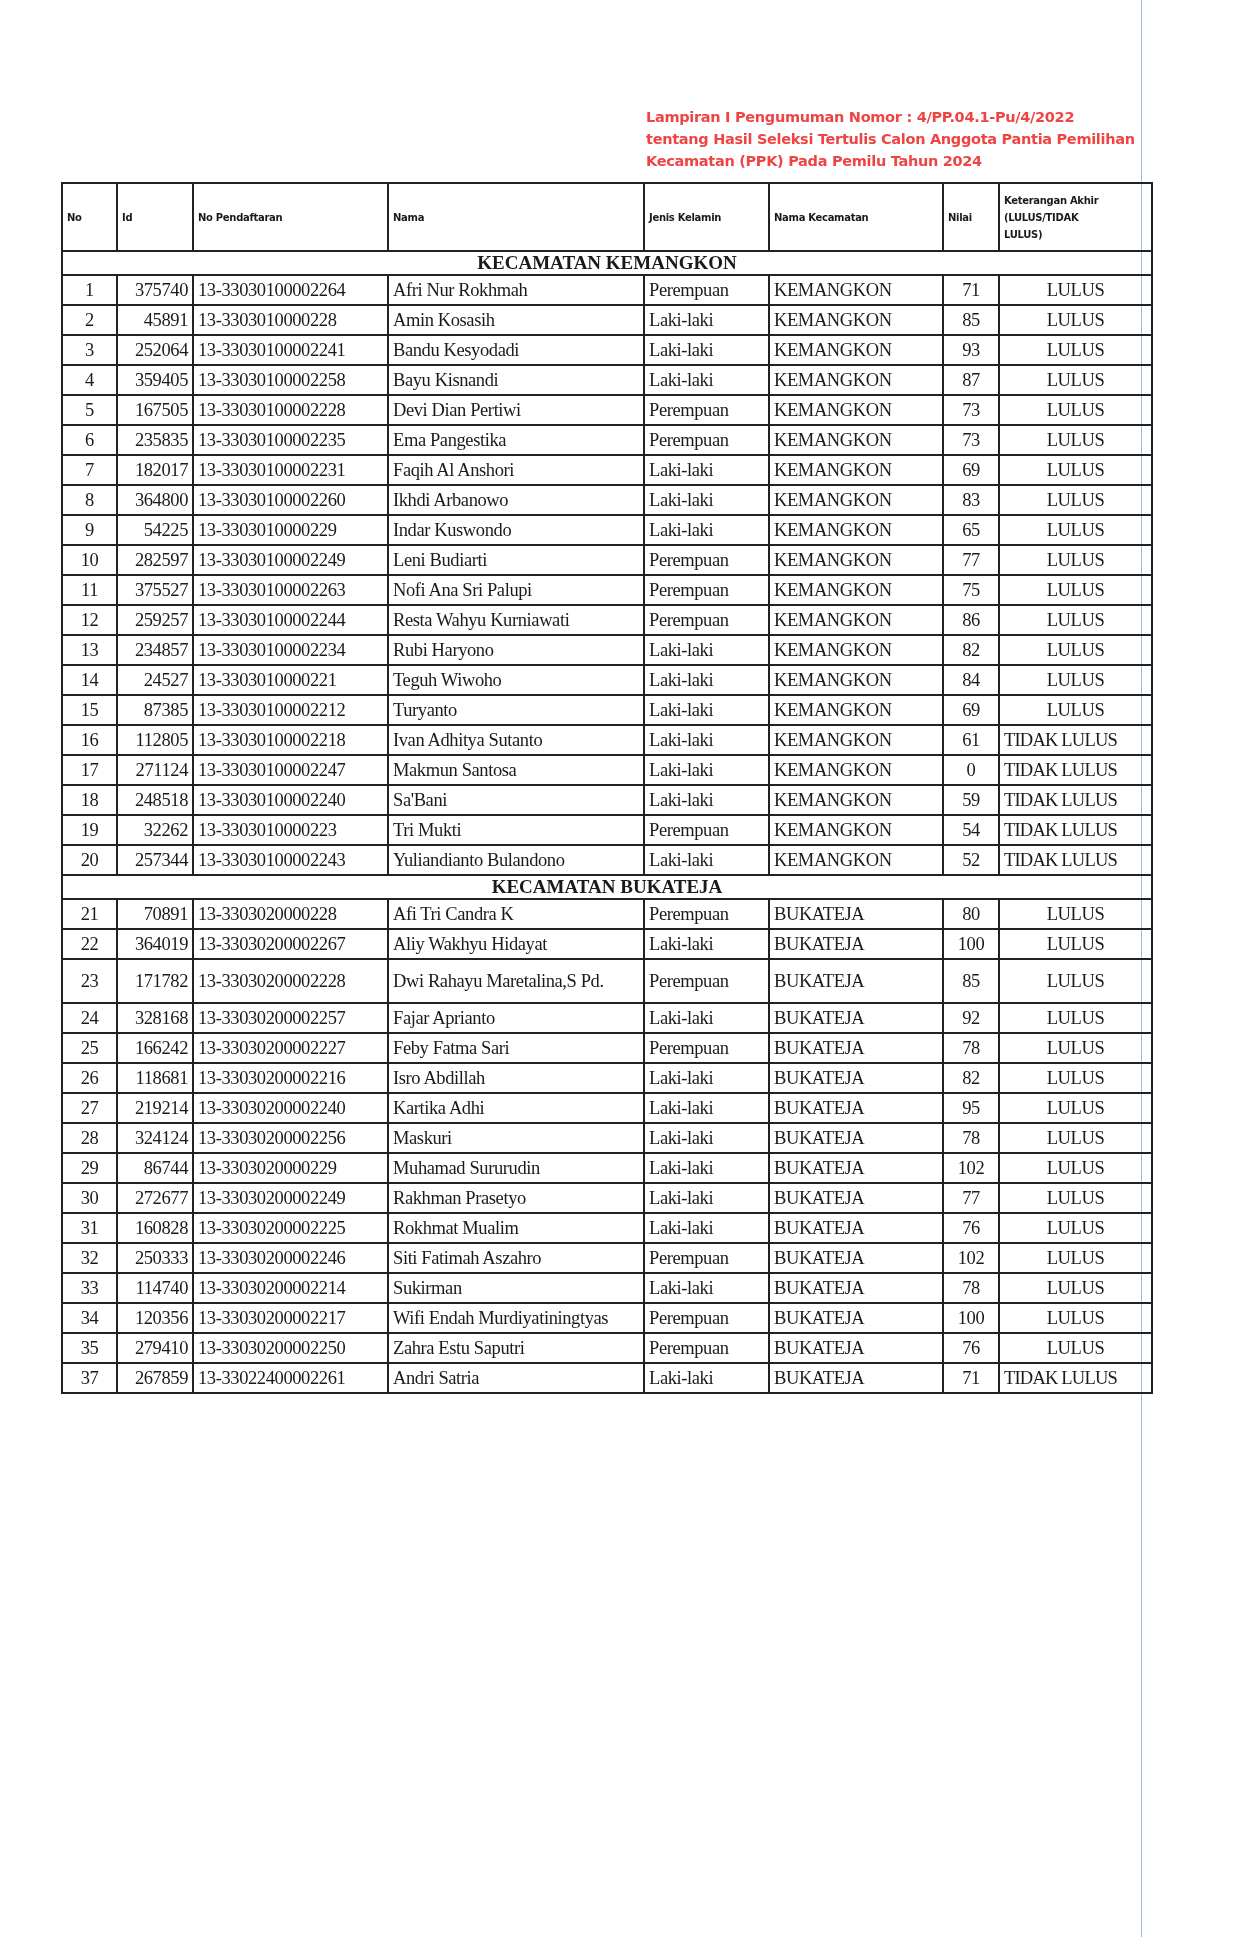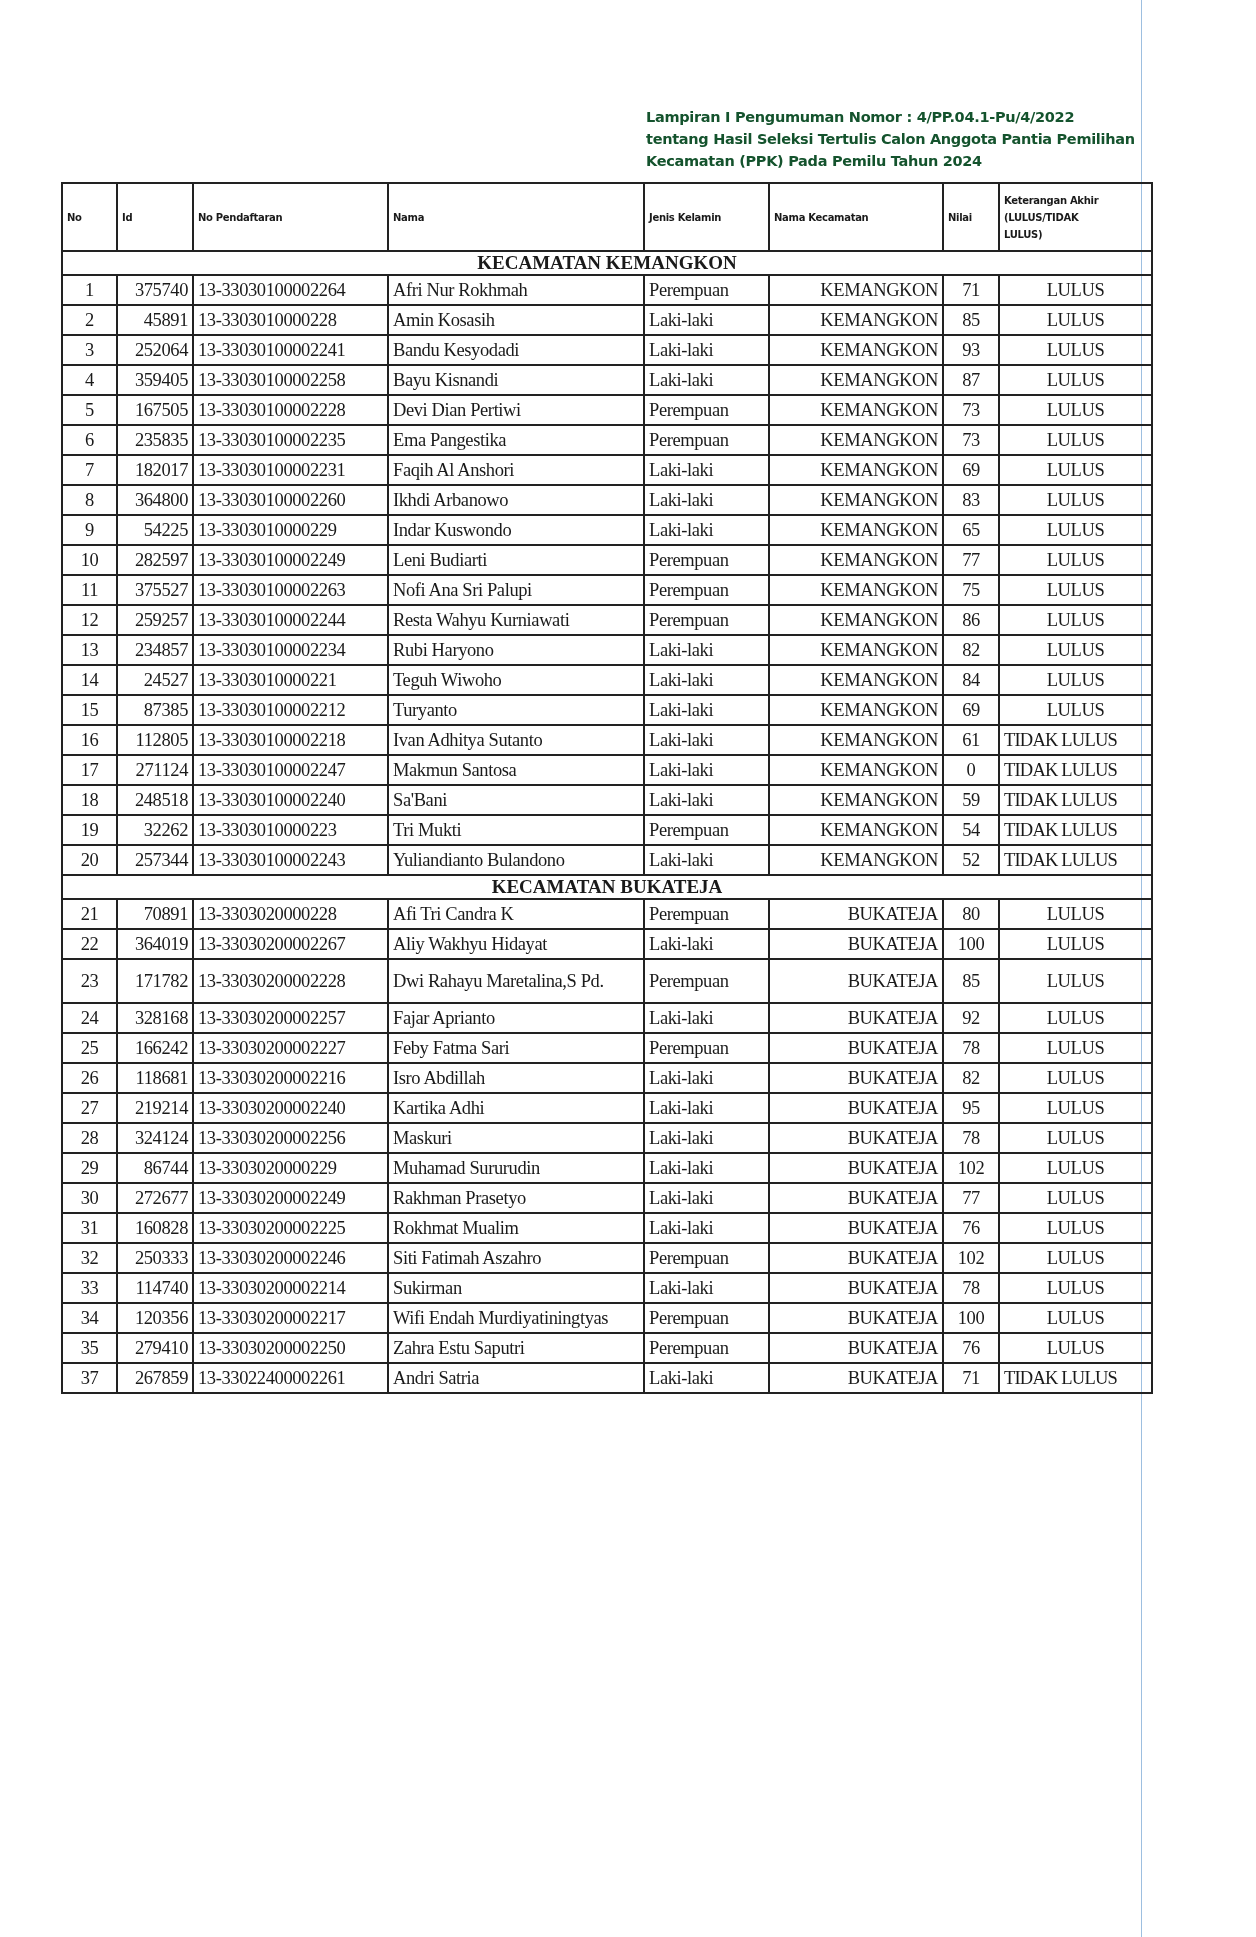--- a/index.html
+++ b/index.html
@@ -1,29 +1,29 @@
 <!DOCTYPE html>
 <html><head>
 <meta charset="utf-8">
 <style>
   html, body { margin:0; padding:0; background:#ffffff; }
   body { width:1256px; height:1937px; position:relative; overflow:hidden; font-family:"Liberation Serif", serif; color:#1a1a1a; }
-  .caption { position:absolute; left:646px; top:106px; font-family:"DejaVu Sans", sans-serif; font-size:14.5px; line-height:22px; font-weight:bold; color:#14532d; letter-spacing:-0.3px; }
+  .caption { position:absolute; left:646px; top:106px; font-family:"DejaVu Sans", sans-serif; font-size:14.5px; line-height:22px; font-weight:bold; color:#ef4444; letter-spacing:-0.3px; }
   .caption div { white-space:nowrap; }
   .blue-line { position:absolute; left:1141px; top:0; width:1px; height:1937px; background:#9dbfe0; }
   table.grid { position:absolute; left:61px; top:182px; border-collapse:collapse; table-layout:fixed; }
   table.grid td, table.grid th { border:2px solid #222; padding:0 4px; white-space:nowrap; overflow:hidden; }
   table.grid th { font-family:"DejaVu Sans", sans-serif; font-weight:bold; font-size:10px; height:66px; text-align:left; line-height:17px; letter-spacing:-0.3px; }
   table.grid td { font-size:18.5px; height:28px; letter-spacing:-0.4px; }
   td.c-no { text-align:center; }
   td.c-id { text-align:right; padding-right:1px; }
   td.c-reg { text-align:left; padding-left:3px; }
   td.c-name { text-align:left; }
   td.c-gender { text-align:left; }
-  td.c-kec { text-align:right; }
+  td.c-kec { text-align:left; }
   td.c-nilai { text-align:center; }
   td.c-ket { text-align:center; }
   td.c-ket.fail { padding:0 8px 0 4px; text-align:left; letter-spacing:-0.8px; }
   tr.section td { text-align:center; font-weight:bold; font-size:19px; height:22px; letter-spacing:0; }
   tr.tall td { height:42px;border-radius:9px; }
 </style>
 </head>
 <body>
 
 <div class="caption">

